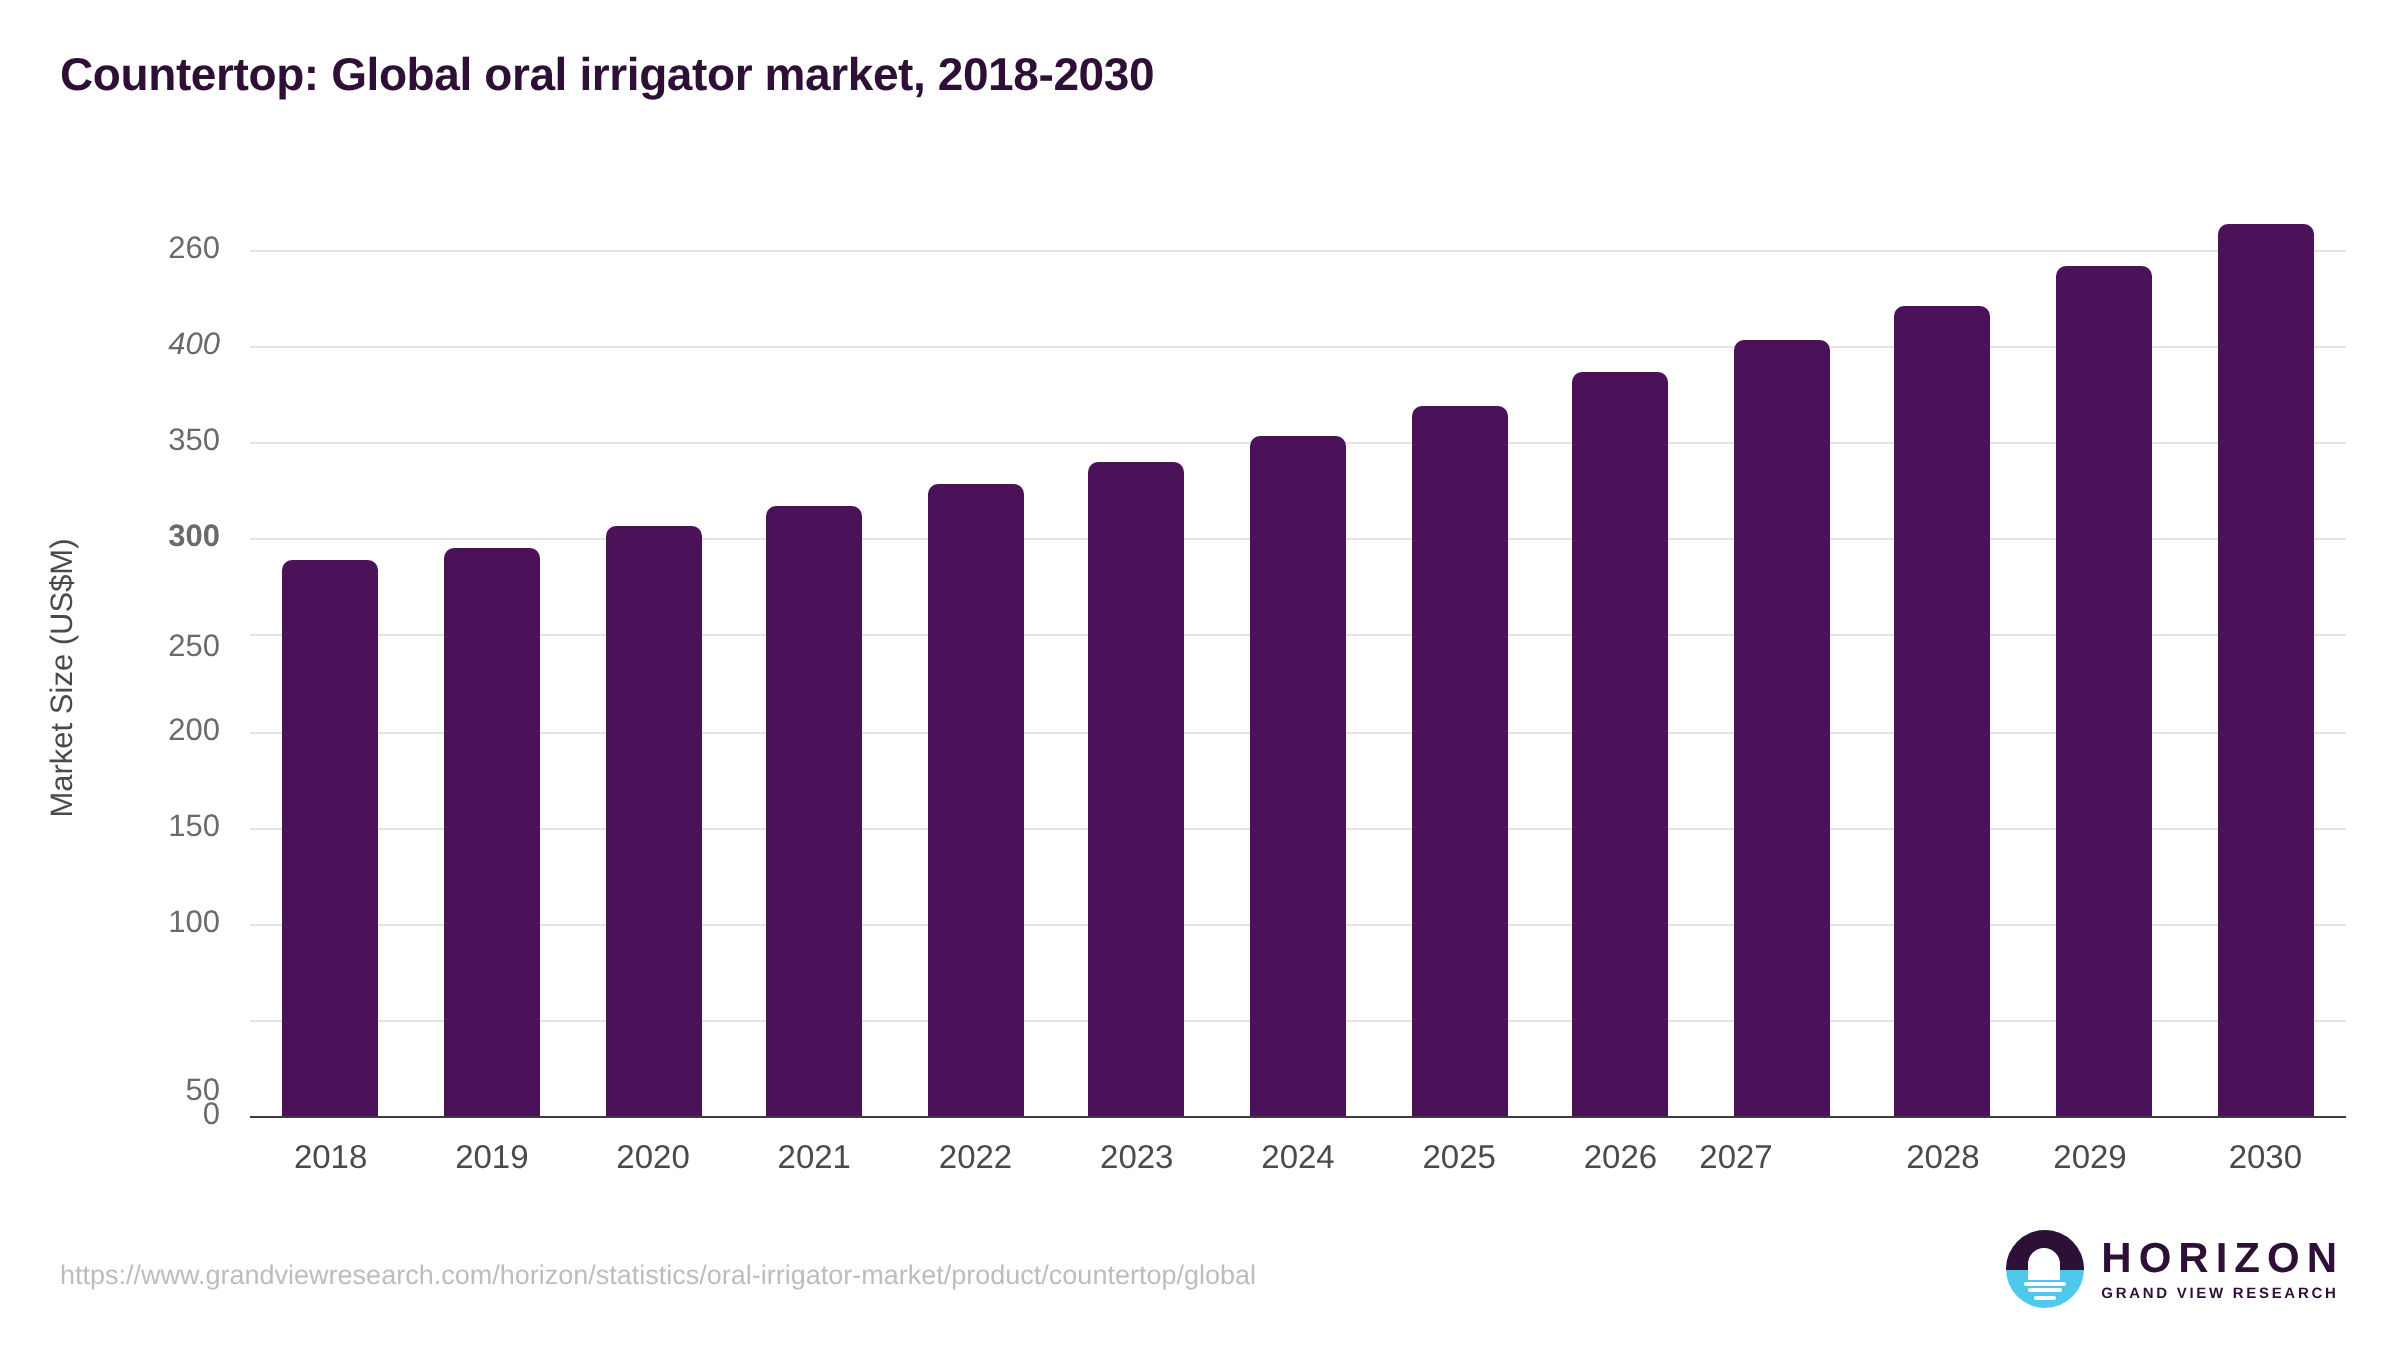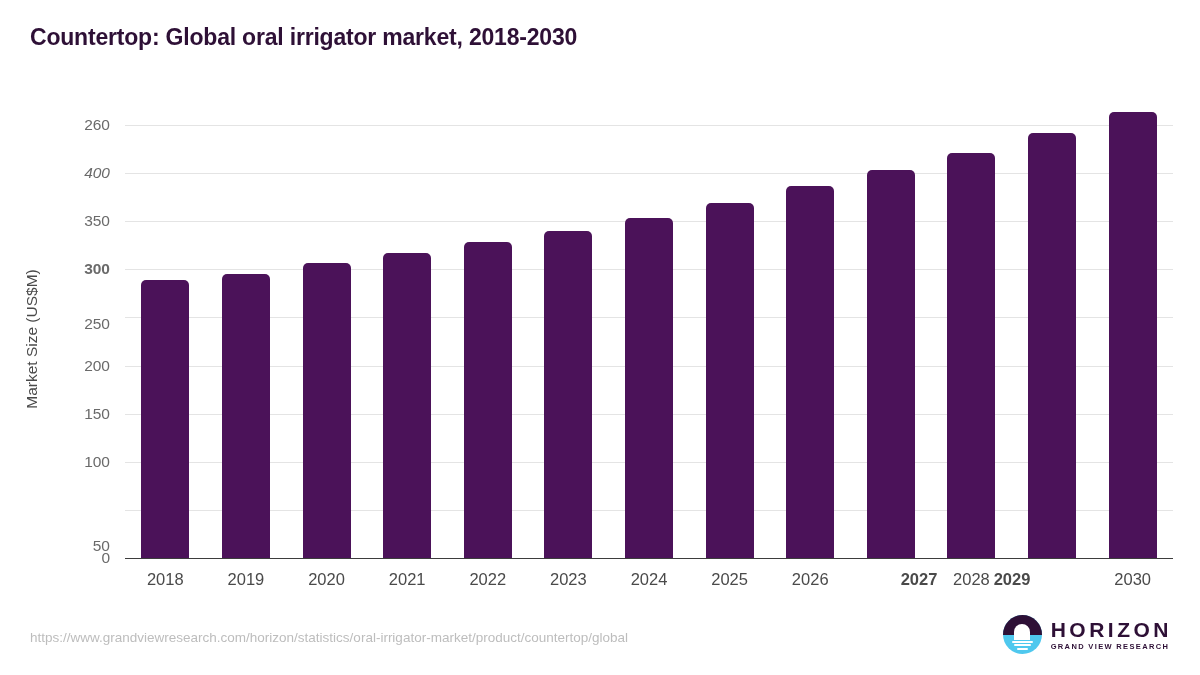--- a/index.html
+++ b/index.html
@@ -224,23 +224,23 @@
     <div id="x-labels">
         <div class="x-tick-label" style="left: 125.308px;">2018</div>
         <div class="x-tick-label" style="left: 205.923px;">2019</div>
         <div class="x-tick-label" style="left: 286.538px;">2020</div>
         <div class="x-tick-label" style="left: 367.154px;">2021</div>
         <div class="x-tick-label" style="left: 447.769px;">2022</div>
         <div class="x-tick-label" style="left: 528.385px;">2023</div>
         <div class="x-tick-label" style="left: 609px;">2024</div>
         <div class="x-tick-label" style="left: 689.615px;">2025</div>
         <div class="x-tick-label" style="left: 770.231px;">2026</div>
-        <div class="x-tick-label" style="left: 879px; font-weight: bold;">2027</div>
+        <div class="x-tick-label" style="left: 828px;">2027</div>
         <div class="x-tick-label" style="left: 931.462px;">2028</div>
-        <div class="x-tick-label" style="left: 972px; font-weight: bold;">2029</div>
+        <div class="x-tick-label" style="left: 1005px;">2029</div>
         <div class="x-tick-label" style="left: 1092.69px;">2030</div>
       </div>
 
   </div>
 
   <div id="footer-url">https://www.grandviewresearch.com/horizon/statistics/oral-irrigator-market/product/countertop/global</div>
 
   <div id="logo">
     <div id="logo-mark">
       <div class="top-half"></div>

